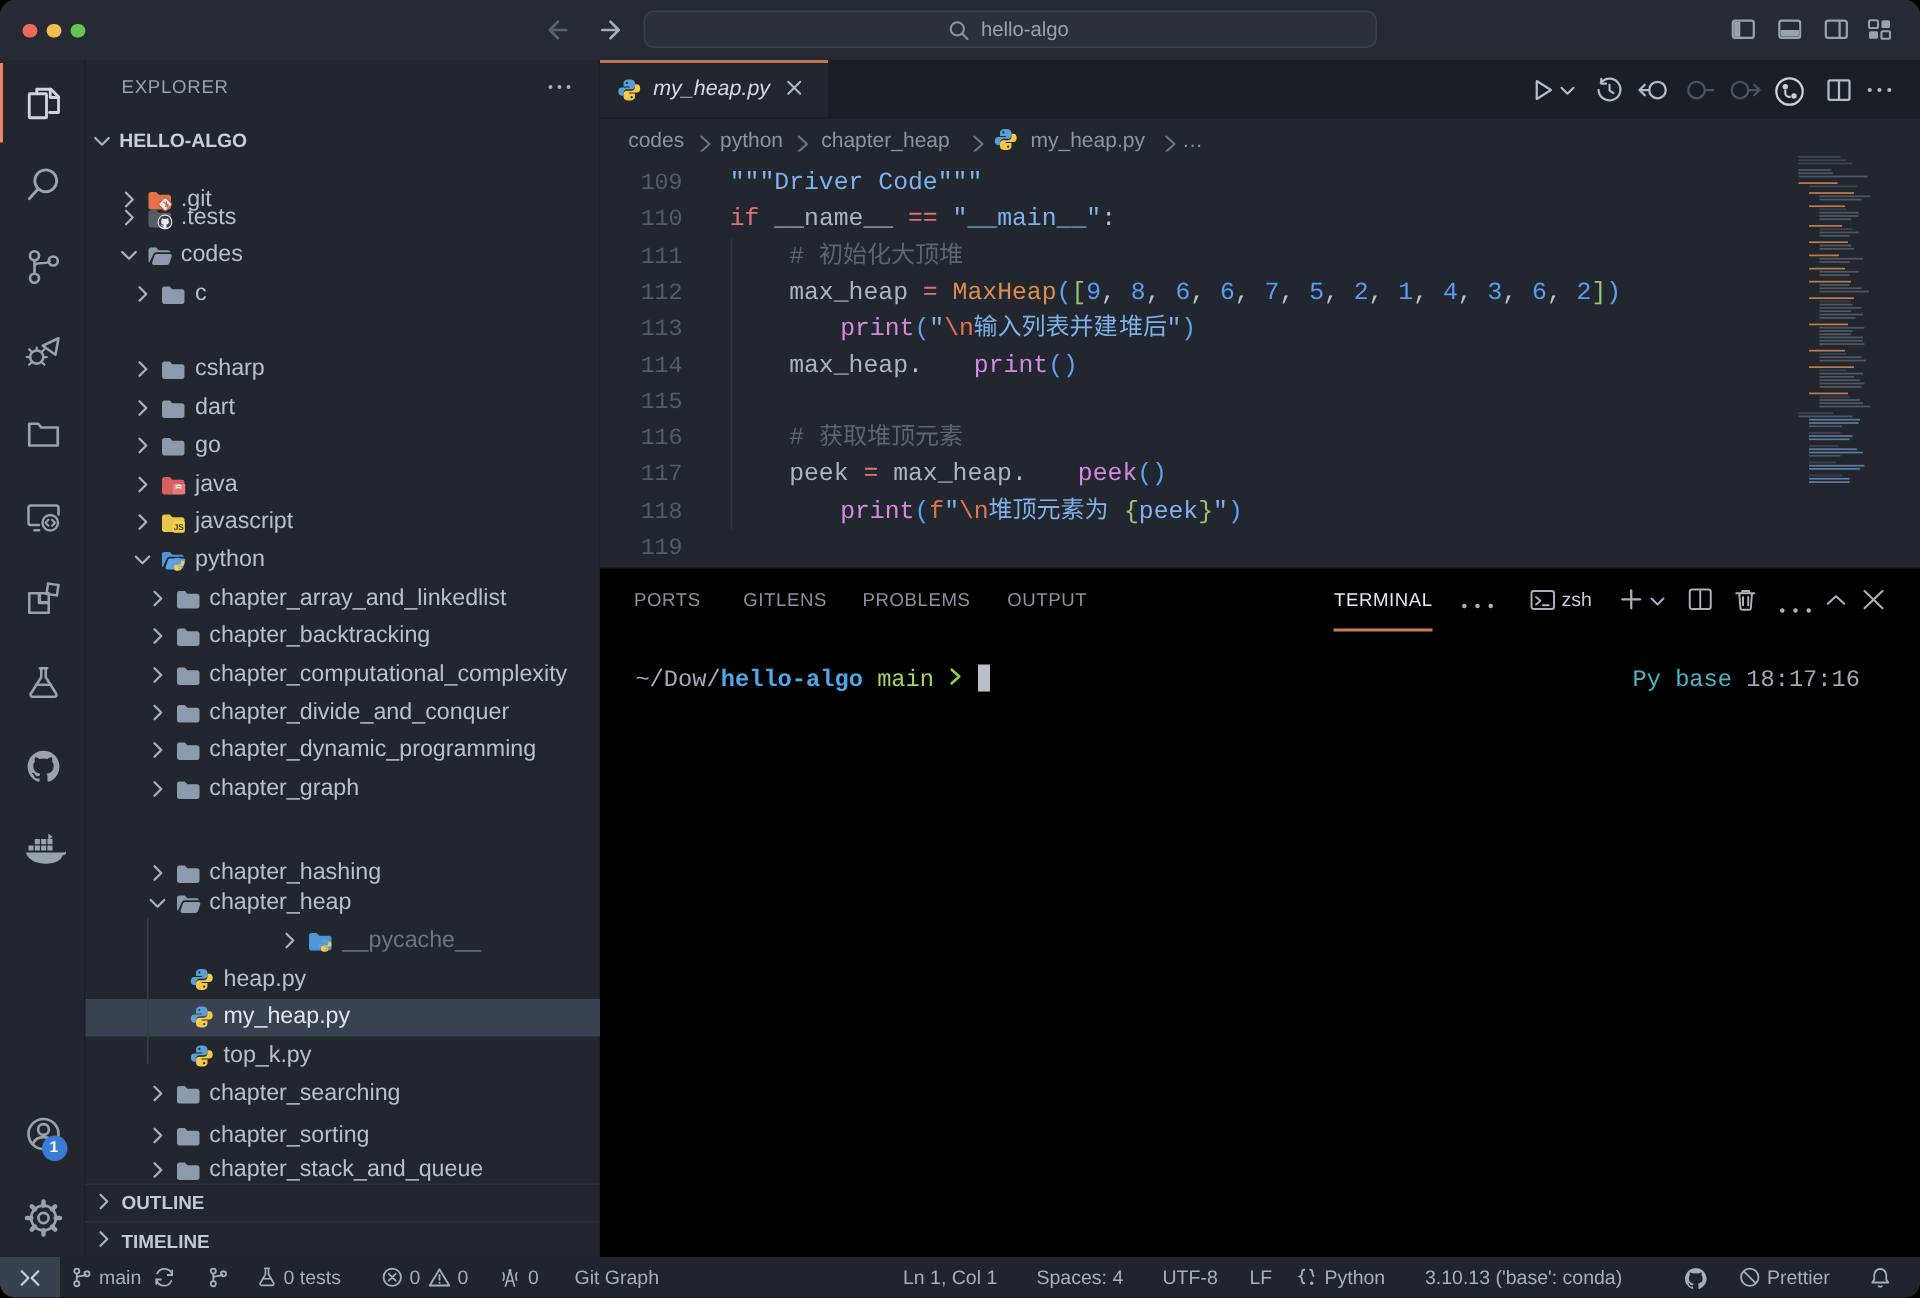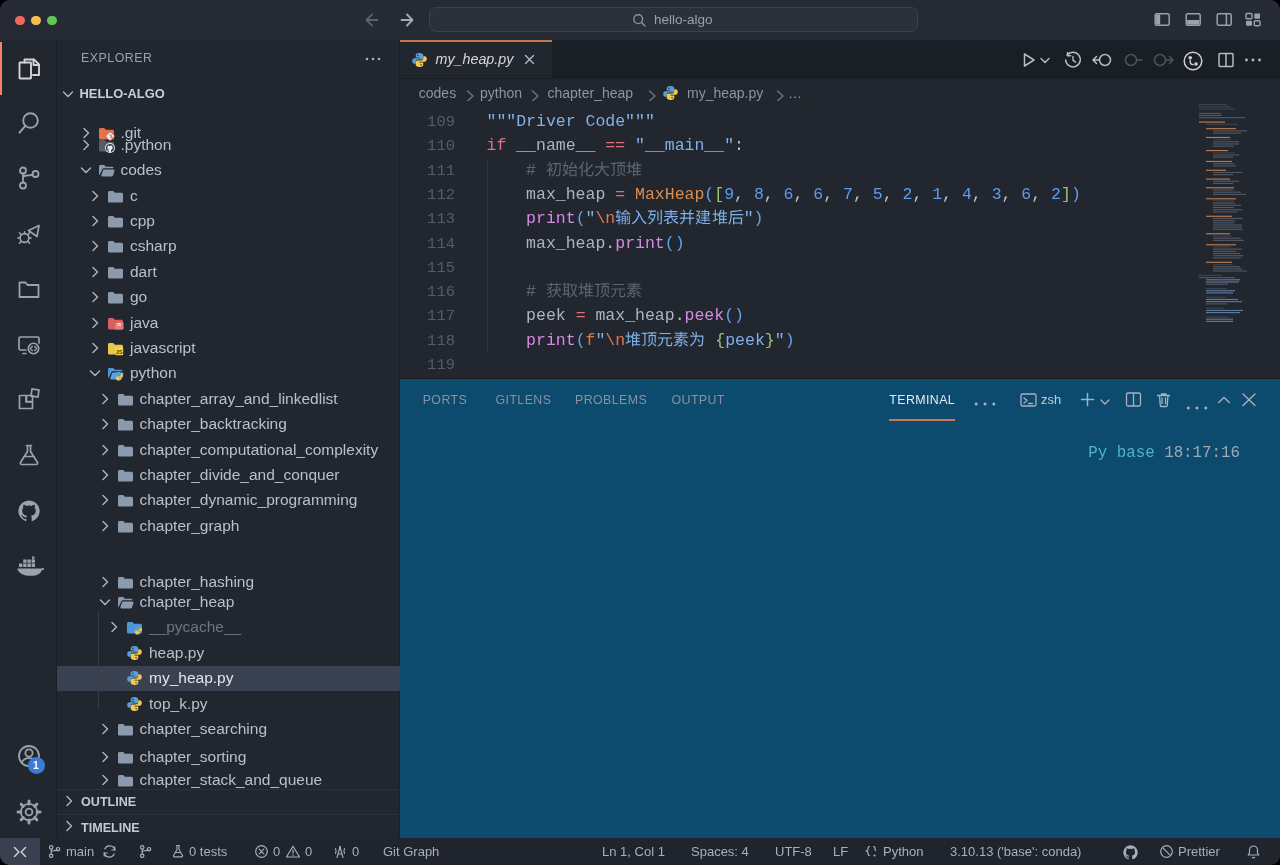--- a/index.html
+++ b/index.html
@@ -17,21 +17,21 @@
 #activitybar{position:absolute;left:0;top:40px;width:57px;height:798px;background:#22262e;border-right:1px solid #1a1e26;box-sizing:border-box;}
 .abi{position:absolute;left:16px;width:26px;height:26px;}
 #abindicator{position:absolute;left:0;top:2px;width:2px;height:53px;background:#ef8468;}
 .badge{position:absolute;width:17px;height:17px;border-radius:50%;background:#3a7bd5;color:#fff;font-size:10.5px;text-align:center;line-height:17px;font-weight:700;}
 
 #sidebar{position:absolute;left:57px;top:40px;width:343px;height:798px;background:#22262e;border-right:1px solid #1b1f26;box-sizing:border-box;}
 #sbhead{position:absolute;left:24px;top:11px;font-size:12.4px;letter-spacing:.5px;color:#9aa2ae;}
 #sbdots{position:absolute;left:308px;top:8px;color:#aab1bc;font-size:15px;letter-spacing:1px;}
 .trow{position:absolute;left:0;width:343px;height:25.4px;display:flex;align-items:center;color:#b9c0cb;font-size:15.5px;white-space:pre;}
 .trow.sel{background:#3a4150;color:#e2e6ec;}
-.trow.dim{color:#6d7585;}
+.trow.dim{color:#6d7585;justify-content:center;}
 .tch{flex:0 0 auto;display:flex;align-items:center;justify-content:center;width:16px;height:16px;margin-left:-2px;margin-right:4px;}
 .tico{flex:0 0 auto;width:17px;height:16px;margin-right:6px;position:relative;}
 .root{font-weight:700;color:#c9cfd9;font-size:12.9px;}
 #outline,#timeline{position:absolute;left:0;width:343px;height:25px;border-top:1px solid #2c313b;display:flex;align-items:center;font-weight:700;color:#c3c9d3;font-size:12.6px;}
 .sguide{position:absolute;width:1px;background:#363c48;}
 
 #editor{position:absolute;left:400px;top:40px;width:880px;height:338px;background:#22262e;}
 #tabstrip{position:absolute;left:0;top:0;width:880px;height:38px;background:#1a1e25;border-bottom:1px solid #1a1e25;}
 #tab1{position:absolute;left:0;top:0;width:152px;height:38px;background:#22262e;border-top:2px solid #c2764f;box-sizing:border-box;}
 #tab1 .ticon{position:absolute;left:11px;top:10px;}
@@ -41,30 +41,30 @@
 #breadcrumbs .bi{position:absolute;top:7px;}
 #codearea{position:absolute;left:0;top:68px;width:880px;height:270px;font-family:"Liberation Mono",monospace;font-size:16.5px;}
 .lnum{position:absolute;width:55px;text-align:right;color:#545c6a;height:24.3px;line-height:24.3px;left:0;font-size:15.5px;}
 .cline{position:absolute;left:86.5px;height:24.3px;line-height:24.3px;white-space:pre;color:#adb4c0;}
 .iguide{position:absolute;left:87px;width:1px;background:#2e3440;}
 svg.cj{width:16.05px;height:16.1px;vertical-align:-1.95px;}
 .kw{color:#e0707a;}
 .str{color:#7fb2ea;}
 .esc{color:#e2754e;}
 .cmt{color:#5d6574;}
-.fn{color:#d48ae0;}
+.fn{color:#d48ae0;margin-left:34px;}
 .cls{color:#dd8d4e;}
 .num{color:#5c9cf0;}
 .brk{color:#98c379;}
 .brc{color:#98c379;}
 .pun{color:#b9c0ca;}.par{color:#5ea2ef;}
 
 #minimap{position:absolute;left:797px;top:64px;width:66px;height:222px;}
 
-#panel{position:absolute;left:400px;top:378px;width:880px;height:460px;background:#0c4a6e;border-top:1px solid #161a21;box-sizing:border-box;}
+#panel{position:absolute;left:400px;top:378px;width:880px;height:460px;background:#000000;border-top:1px solid #161a21;box-sizing:border-box;}
 .ptab{position:absolute;top:0;height:42px;line-height:42px;font-size:12.4px;letter-spacing:.4px;color:#8a92a0;}
 .ptab.act{color:#e6e9ee;border-bottom:2px solid #c97a58;height:40px;line-height:42px;}
 .pic{position:absolute;}
 #term{position:absolute;left:0;top:42px;width:880px;height:418px;font-family:"Liberation Mono",monospace;font-size:15.8px;}
 #prompt{position:absolute;left:23.6px;top:22px;height:20px;line-height:20px;white-space:pre;}
 #termright{position:absolute;right:40px;top:22px;height:20px;line-height:20px;white-space:pre;color:#4db5c8;}
 .cursor{display:inline-block;width:8.6px;height:17.5px;background:#b9bfc8;vertical-align:-3px;}
 
 #statusbar{position:absolute;left:0;top:838px;width:1280px;height:27px;background:#20242c;color:#a8afbb;font-size:13px;}
 .sbitem{position:absolute;top:0;height:27px;display:flex;align-items:center;gap:4px;white-space:pre;}
@@ -195,37 +195,32 @@
             </g>
           </svg></span><span>.git</span></div>
       <div class="trow" style="top:92.1px"><span style="width:22.5px"></span><span class="tch"><svg width="16" height="16" viewBox="0 0 16 16" fill="none">
             <path d="M6 3.5 L10.5 8 L6 12.5" stroke="#aab1bc" stroke-width="1.5" stroke-linecap="round" stroke-linejoin="round"></path>
           </svg></span><span class="tico"><svg width="17" height="16" viewBox="0 0 17 16" fill="none">
             <path fill="#565d68" d="M1 4.6 c0-.9.7-1.6 1.6-1.6 h3.6 l1.7 1.8 h6.5 c.9 0 1.6.7 1.6 1.6 v6.6 c0 .9-.7 1.6-1.6 1.6 H2.6 c-.9 0-1.6-.7-1.6-1.6 z"></path>
             <g transform="translate(7,6)">
               <circle cx="5" cy="5" r="5" fill="#e8ebf0"></circle>
               <path fill="#3b4048" d="M5 .9a4.1 4.1 0 0 0-1.3 8c.2 0 .28-.09.28-.2v-.7c-1.14.25-1.38-.55-1.38-.55-.19-.47-.46-.6-.46-.6-.37-.25.03-.25.03-.25.41.03.63.42.63.42.37.63.96.45 1.2.34.04-.27.14-.45.26-.55-.91-.1-1.87-.46-1.87-2.03 0-.45.16-.81.42-1.1-.04-.1-.18-.52.04-1.09 0 0 .34-.11 1.13.42a3.9 3.9 0 0 1 2.06 0c.78-.53 1.12-.42 1.12-.42.22.57.08.99.04 1.09.26.29.42.65.42 1.1 0 1.57-.96 1.92-1.88 2.02.15.13.28.38.28.76v1.13c0 .11.07.24.29.2A4.1 4.1 0 0 0 5 .9z"></path>
             </g>
-          </svg></span><span>.python</span></div>
+          </svg></span><span>.tests</span></div>
       <div class="trow" style="top:117.49999999999999px"><span style="width:22.5px"></span><span class="tch"><svg width="16" height="16" viewBox="0 0 16 16" fill="none">
             <path d="M3.5 6 L8 10.5 L12.5 6" stroke="#aab1bc" stroke-width="1.5" stroke-linecap="round" stroke-linejoin="round"></path>
           </svg></span><span class="tico"><svg width="17" height="16" viewBox="0 0 17 16" fill="none">
             <path fill="#8b9aac" d="M1 4.6c0-.9.7-1.6 1.6-1.6h3.6l1.7 1.8h6.1c.8 0 1.5.6 1.6 1.4H6.2c-.9 0-1.8.6-2.1 1.5L1.6 13C1.2 12.9 1 12.5 1 12z"></path>
 <path fill="#8b9aac" d="M6.4 7.4 h8.9 c.9 0 1.5.8 1.2 1.6 l-1.5 4.4 c-.2.7-.9 1.2-1.6 1.2 H4.6 c-.9 0-1.5-.8-1.2-1.6 l1.5-4.4 c.2-.7.9-1.2 1.5-1.2z"></path>
           </svg></span><span>codes</span></div>
       <div class="trow" style="top:142.89999999999998px"><span style="width:32px"></span><span class="tch"><svg width="16" height="16" viewBox="0 0 16 16" fill="none">
             <path d="M6 3.5 L10.5 8 L6 12.5" stroke="#aab1bc" stroke-width="1.5" stroke-linecap="round" stroke-linejoin="round"></path>
           </svg></span><span class="tico"><svg width="17" height="16" viewBox="0 0 17 16" fill="none">
             <path fill="#8b9aac" d="M1 4.6 c0-.9.7-1.6 1.6-1.6 h3.6 l1.7 1.8 h6.5 c.9 0 1.6.7 1.6 1.6 v6.6 c0 .9-.7 1.6-1.6 1.6 H2.6 c-.9 0-1.6-.7-1.6-1.6 z"></path>
           </svg></span><span>c</span></div>
-      <div class="trow" style="top:168.3px"><span style="width:32px"></span><span class="tch"><svg width="16" height="16" viewBox="0 0 16 16" fill="none">
-            <path d="M6 3.5 L10.5 8 L6 12.5" stroke="#aab1bc" stroke-width="1.5" stroke-linecap="round" stroke-linejoin="round"></path>
-          </svg></span><span class="tico"><svg width="17" height="16" viewBox="0 0 17 16" fill="none">
-            <path fill="#8b9aac" d="M1 4.6 c0-.9.7-1.6 1.6-1.6 h3.6 l1.7 1.8 h6.5 c.9 0 1.6.7 1.6 1.6 v6.6 c0 .9-.7 1.6-1.6 1.6 H2.6 c-.9 0-1.6-.7-1.6-1.6 z"></path>
-          </svg></span><span>cpp</span></div>
       <div class="trow" style="top:193.7px"><span style="width:32px"></span><span class="tch"><svg width="16" height="16" viewBox="0 0 16 16" fill="none">
             <path d="M6 3.5 L10.5 8 L6 12.5" stroke="#aab1bc" stroke-width="1.5" stroke-linecap="round" stroke-linejoin="round"></path>
           </svg></span><span class="tico"><svg width="17" height="16" viewBox="0 0 17 16" fill="none">
             <path fill="#8b9aac" d="M1 4.6 c0-.9.7-1.6 1.6-1.6 h3.6 l1.7 1.8 h6.5 c.9 0 1.6.7 1.6 1.6 v6.6 c0 .9-.7 1.6-1.6 1.6 H2.6 c-.9 0-1.6-.7-1.6-1.6 z"></path>
           </svg></span><span>csharp</span></div>
       <div class="trow" style="top:219.09999999999997px"><span style="width:32px"></span><span class="tch"><svg width="16" height="16" viewBox="0 0 16 16" fill="none">
             <path d="M6 3.5 L10.5 8 L6 12.5" stroke="#aab1bc" stroke-width="1.5" stroke-linecap="round" stroke-linejoin="round"></path>
           </svg></span><span class="tico"><svg width="17" height="16" viewBox="0 0 17 16" fill="none">
             <path fill="#8b9aac" d="M1 4.6 c0-.9.7-1.6 1.6-1.6 h3.6 l1.7 1.8 h6.5 c.9 0 1.6.7 1.6 1.6 v6.6 c0 .9-.7 1.6-1.6 1.6 H2.6 c-.9 0-1.6-.7-1.6-1.6 z"></path>
           </svg></span><span>dart</span></div>
@@ -622,20 +617,23 @@
           <circle cx="11" cy="3" r="1.5" fill="#aab1bc"></circle>
           <circle cx="19.8" cy="3" r="1.5" fill="#aab1bc"></circle>
         </svg></div>
       <div class="pic" style="left:816px;top:14px"><svg width="16" height="14" viewBox="0 0 16 14" fill="none">
           <path d="M2.5 9.5 L8 4.5 L13.5 9.5" stroke="#aab1bc" stroke-width="1.4" fill="none" stroke-linecap="round" stroke-linejoin="round"></path>
         </svg></div>
       <div class="pic" style="left:841px;top:13px"><svg width="16" height="15" viewBox="0 0 16 15" fill="none">
           <path d="M2 2 L14 13.5 M14 2 L2 13.5" stroke="#aab1bc" stroke-width="1.4" stroke-linecap="round"></path>
         </svg></div>
       <div id="term">
+        <div id="prompt"><span style="color:#a5abb8">~/Dow/</span><span style="color:#4fa7e8;font-weight:bold">hello-algo</span><span style="color:#a3d65c"> main </span><svg width="10" height="14" viewBox="0 0 10 14" fill="none">
+            <path d="M2.5 2.5 L7.5 7 L2.5 11.5" stroke="#8ccf4d" stroke-width="1.8" fill="none" stroke-linecap="round" stroke-linejoin="round"></path>
+          </svg><span style="color:#a5abb8"> </span><span class="cursor"></span></div>
         <div id="termright">Py base <span style="color:#a0a8b4">18:17:16</span></div>
       </div>
     </div>
   <div id="statusbar">
       <div id="remoteblk"></div>
       <div class="sbitem" style="left:11px"><svg width="18" height="16" viewBox="0 0 18 16" fill="none">
           <path d="M3.5 3.5 L7.9 8 L3.5 12.5 M14.5 3.5 L10.1 8 L14.5 12.5" stroke="#c9ced6" stroke-width="1.5" fill="none" stroke-linecap="round" stroke-linejoin="round"></path>
         </svg></div>
       <div class="sbitem" style="left:47px"><svg width="15" height="15" viewBox="0 0 15 15" fill="none">
           <circle cx="4.2" cy="3.4" r="1.7" stroke="#a8afbb" stroke-width="1.2" fill="none"></circle>

